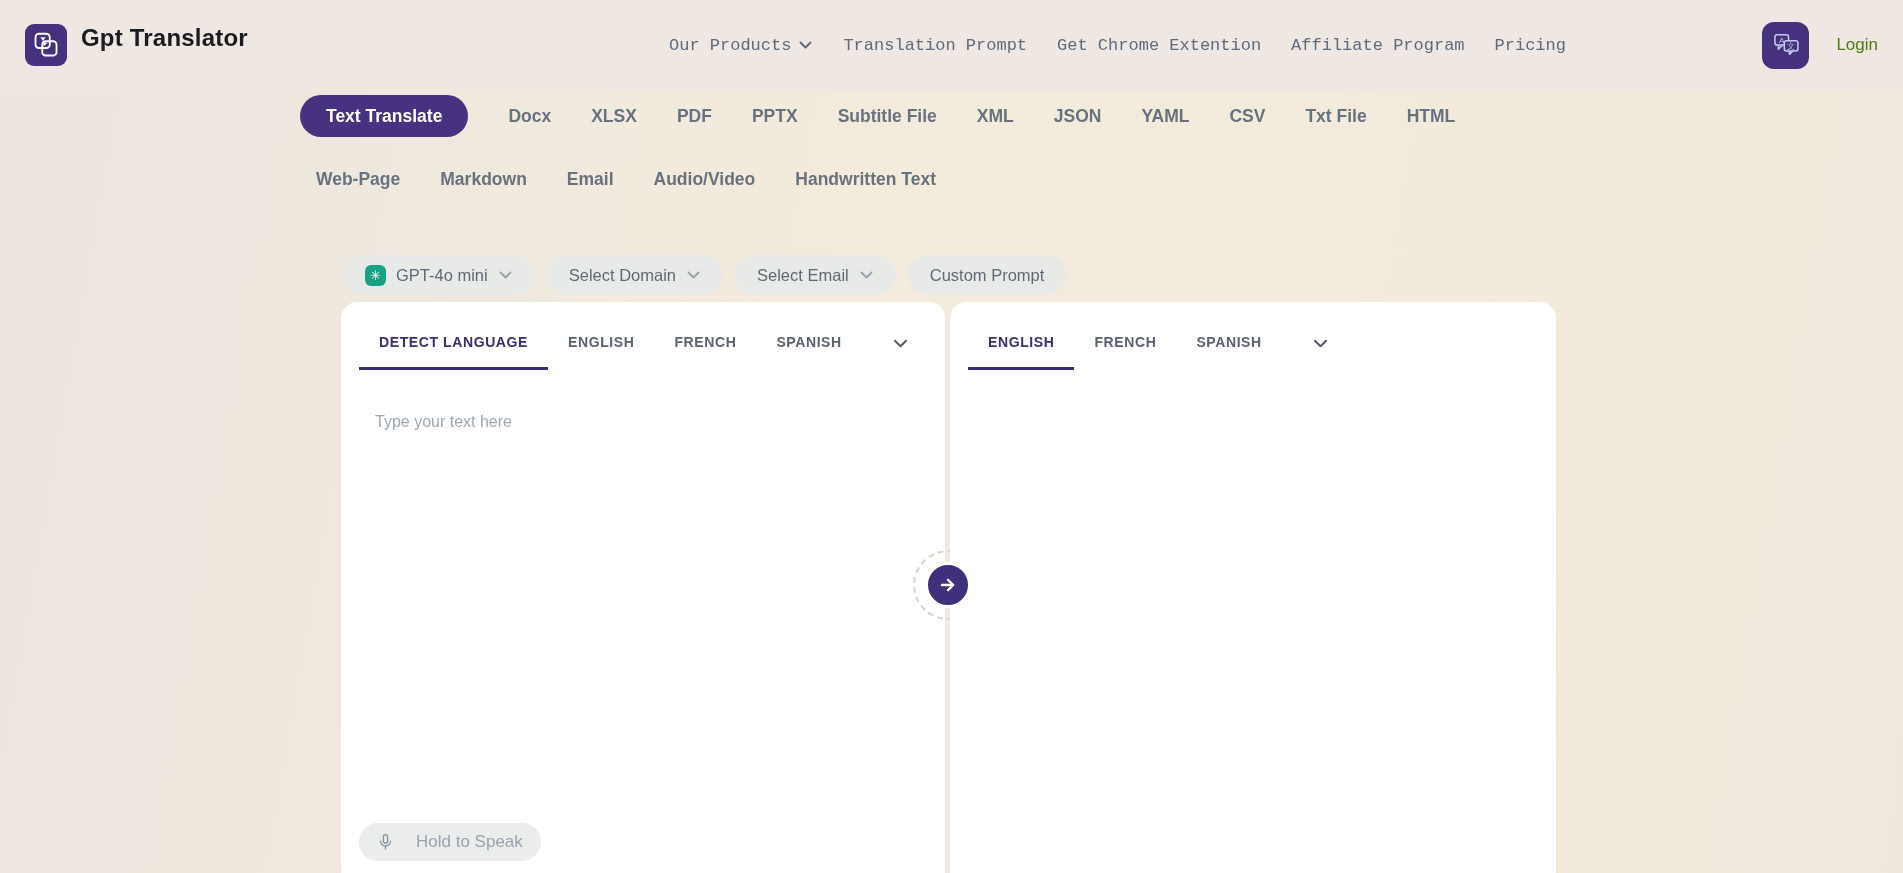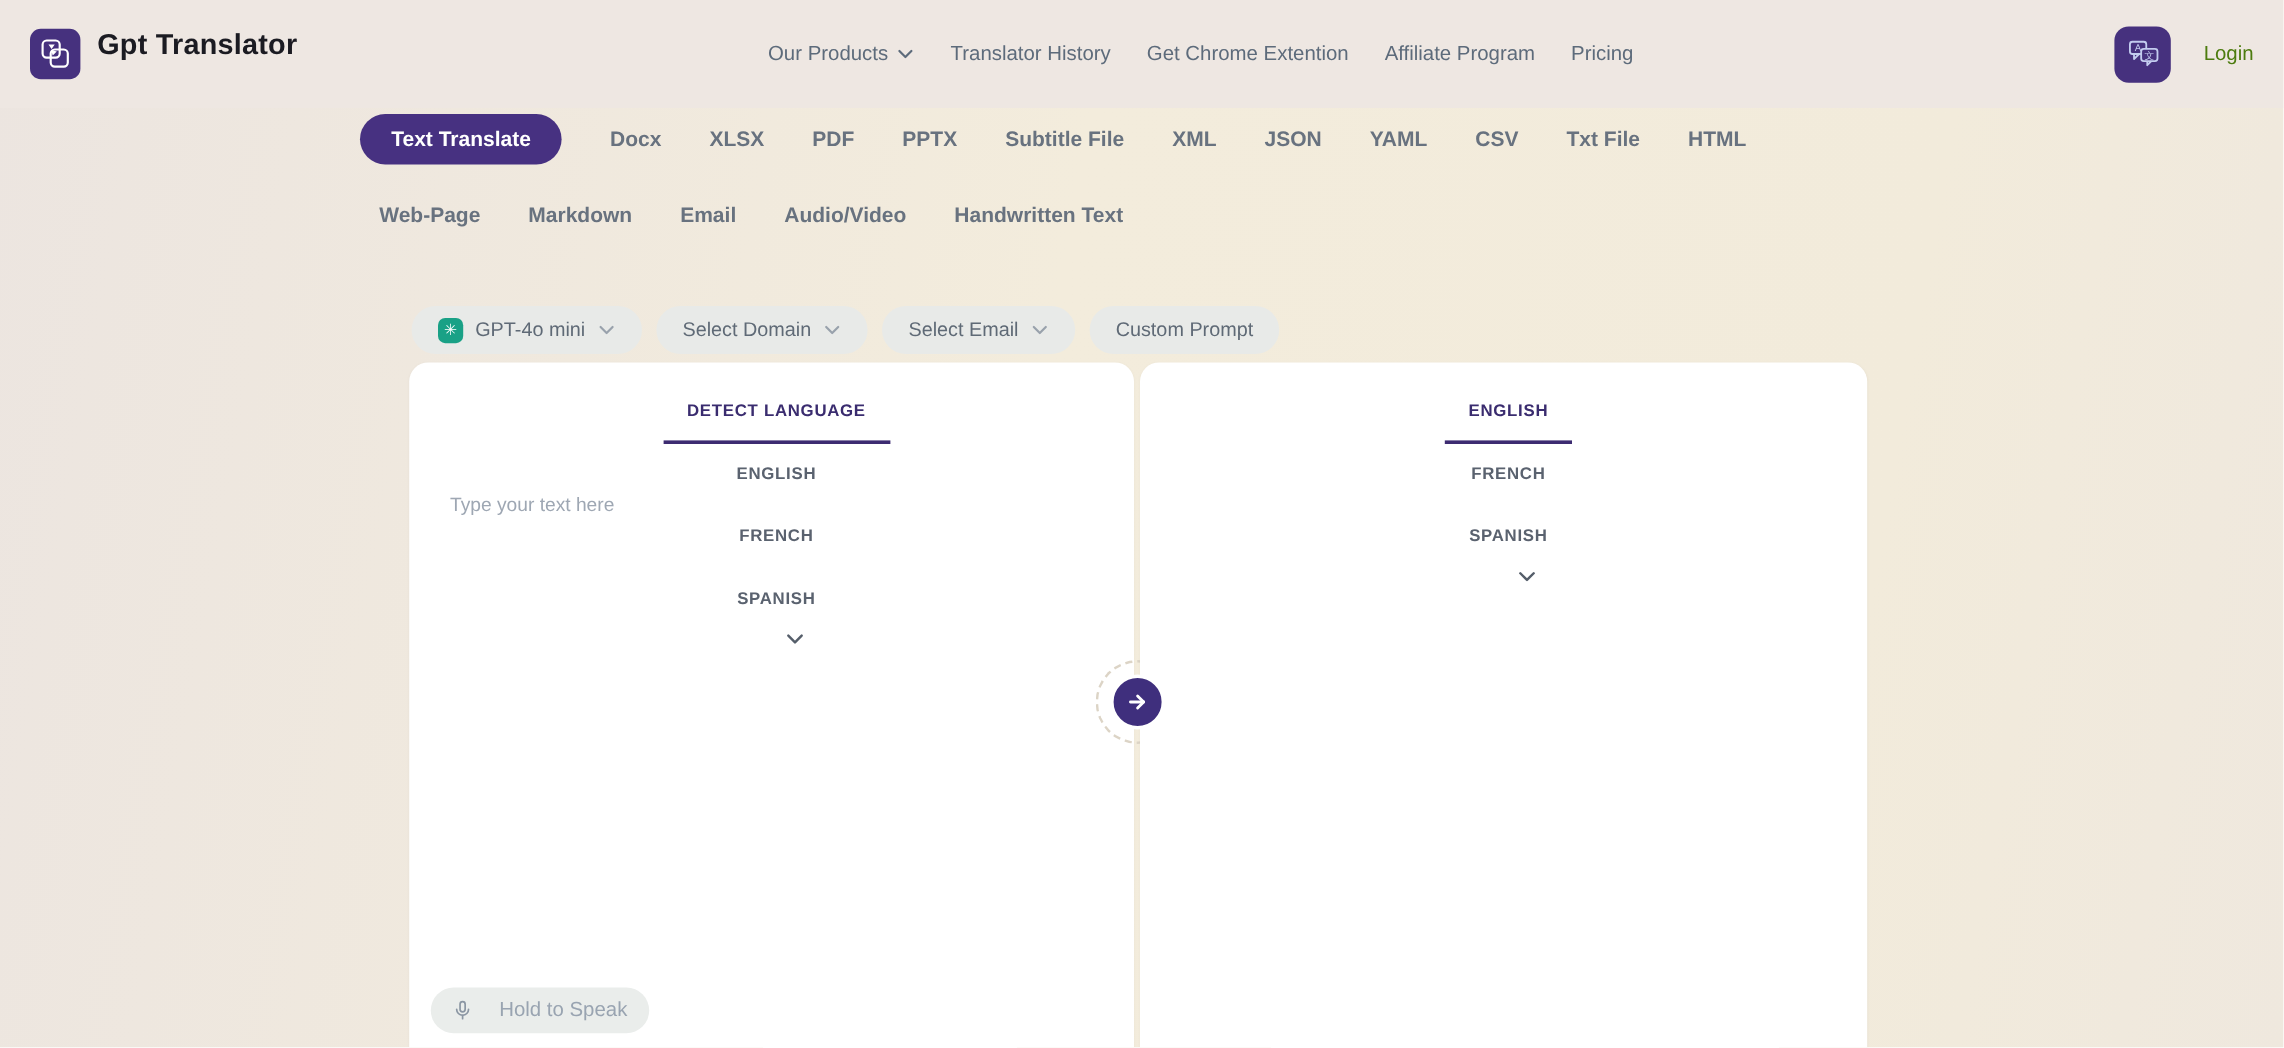--- a/index.html
+++ b/index.html
@@ -8,21 +8,21 @@
   .page { position:relative; width:1903px; height:873px; overflow:hidden;
           background:linear-gradient(100deg,#ECE5E0 0%,#F3ECDC 45%,#F2EBDB 80%,#EFE8DE 100%); }
 
   
   .topbar { position:absolute; left:0; top:0; width:100%; height:90px;
             background:#EEE7E2; display:flex; align-items:center; padding:0 25px; }
   .brand { display:flex; gap:14px; }
   .logo-box { width:42px; height:42px; border-radius:9px; background:#46317E;
               display:flex; align-items:center; justify-content:center; flex:none; }
   .brand-title { font-size:24px; font-weight:700; color:#1B1B22; letter-spacing:.2px; }
-  .mainnav { position:absolute; left:640px; top:0; height:90px; display:flex; align-items:center; gap:30px; }
+  .mainnav { position:absolute; left:669px; top:0; height:90px; display:flex; align-items:center; gap:30px;font-family:Liberation Mono, monospace; }
   .nav-item { font-size:17px; color:#5D6B7B; display:flex; align-items:center; gap:7px; cursor:pointer; white-space:nowrap; }
   .topbar-right { position:absolute; right:25px; top:0; height:90px; display:flex; align-items:center; gap:27px; }
   .widget-btn { width:47px; height:47px; border-radius:12px; background:#46317E; border:none;
                 display:flex; align-items:center; justify-content:center; cursor:pointer; }
   .login { font-size:17px; color:#4d7c0f; cursor:pointer; text-decoration:none; }
 
   
   .filetabs-row { position:absolute; display:flex; align-items:center; column-gap:40px; }
   .row1 { left:300px; top:95px; height:42px; }
   .row2 { left:316px; top:158px; height:42px; }
@@ -36,21 +36,21 @@
          align-items:center; gap:10px; padding:0 22px; font-size:16.5px; color:#5F6A76;
          cursor:pointer; font-family:inherit; white-space:nowrap; }
   .openai-badge { width:21px; height:21px; border-radius:6px; background:#19A186; color:#fff;
                   display:flex; align-items:center; justify-content:center; font-size:13px; flex:none; }
 
   
   .panel { position:absolute; top:302px; height:591px; background:#FFFFFF;
            border-radius:16px; box-shadow:0 1px 3px rgba(0,0,0,.04); }
   .source-panel { left:341px; width:604px; }
   .target-panel { left:950px; width:606px; }
-  .lang-tabs { display:flex; align-items:center; padding:16px 10px 0 18px;flex-direction:column; }
+  .lang-tabs { display:flex; align-items:center; padding:16px 10px 0 18px; }
   .ltab { font-size:14px; font-weight:700; letter-spacing:.6px; color:#5A626F;
           padding:16px 20px 17px; border-bottom:3px solid transparent; cursor:pointer; white-space:nowrap; }
   .ltab.active { color:#3A2C6F; border-bottom-color:#3D2B71; }
   .tab-chevron { margin-left:30px; margin-bottom:2px; cursor:pointer; }
 
   .source-text { position:absolute; left:34px; right:22px; top:106px; height:380px;
                  border:none; resize:none; outline:none; font-size:16px; line-height:28px;
                  color:#37404B; font-family:inherit; background:transparent; }
   .source-text::placeholder { color:#9EA7B3; }
   .target-output { position:absolute; left:34px; right:22px; top:106px; bottom:40px;
@@ -85,21 +85,21 @@
       <div class="brand-title">Gpt Translator</div>
     </div>
 
     <nav class="mainnav">
       <div class="nav-item">
         <span>Our Products</span>
         <svg width="15" height="12" viewBox="0 0 18 14" fill="none" stroke="#5D6B7B" stroke-width="2.2" stroke-linecap="round" stroke-linejoin="round">
             <path d="M3 4l6 6 6-6"></path>
           </svg>
       </div>
-      <div class="nav-item">Translator History</div>
+      <div class="nav-item">Translation Prompt</div>
       <div class="nav-item">Get Chrome Extention</div>
       <div class="nav-item">Affiliate Program</div>
       <div class="nav-item">Pricing</div>
     </nav>
 
     <div class="topbar-right">
       <button class="widget-btn">
         <svg width="34" height="34" viewBox="0 0 40 40" fill="none" stroke="#C3CCEF" stroke-width="1.8" stroke-linejoin="round">
           <rect x="7" y="8" width="16" height="12" rx="2.5"></rect>
           <path d="M11 20v5l5-5"></path>

